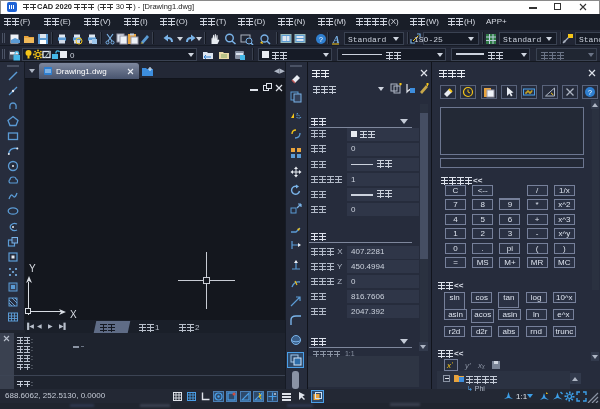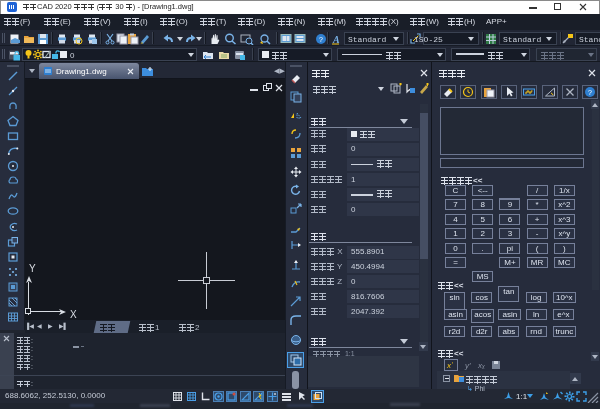--- a/index.html
+++ b/index.html
@@ -18,21 +18,21 @@
 .fld{position:absolute;background:#161b26;border:1px solid #3a4252;height:13px}
 .car{position:absolute;width:0;height:0;border-left:3px solid transparent;border-right:3px solid transparent;border-top:4px solid #cfd5df}
 .btn{position:absolute;background:#2a3143;border:1px solid #76809a;color:#dde3ee;
  font-size:8px;text-align:center;line-height:9px}
 .ic{position:absolute}
 </style></head><body>
 <div id="w">
 <div class="a" style="left:0;top:0;width:600px;height:14px;background:#fff;border:1px solid #8a8a8a;border-bottom:none"></div>
 <div class="a" style="left:7px;top:2px;width:10px;height:10px;background:#1e63d6;border-radius:2px"></div>
 <div class="a" style="left:9px;top:5px;width:6px;height:4px;background:linear-gradient(90deg,#fff 0 1px,transparent 1px 2px,#fff 2px 3px,transparent 3px 4px,#fff 4px 5px,transparent 5px)"></div>
-<div class="t" style="left:23px;top:3px;font-size:7.5px;color:#222;--gc:#333"><i class="g7"></i><i class="g7"></i><b style="font-weight:normal">CAD 2020 </b><i class="g7"></i><i class="g7"></i><i class="g7"></i> (<i class="g7"></i><i class="g7"></i> 30 <i class="g7"></i>) - [Drawing1.dwg]</div>
+<div class="t" style="left:23px;top:3px;font-size:7.5px;color:#222;--gc:#333"><i class="g7"></i><i class="g7"></i><b style="font-weight:bold">CAD 2020 </b><i class="g7"></i><i class="g7"></i><i class="g7"></i> (<i class="g7"></i><i class="g7"></i> 30 <i class="g7"></i>) - [Drawing1.dwg]</div>
 <div class="a" style="left:529px;top:7px;width:8px;height:1.5px;background:#333"></div>
 <div class="a" style="left:554px;top:3px;width:7px;height:7px;border:1px solid #333"></div>
 <svg class="ic" style="left:579px;top:3px" width="8" height="8" viewBox="0 0 8 8">
       <path d="M1 1 L7 7 M7 1 L1 7" stroke="#333" stroke-width="1.1"></path>
     </svg>
 <div class="a" style="left:0;top:14px;width:600px;height:16px;background:#191e28"></div>
 <div class="t" style="left:4px;top:17px;font-size:8px;color:#d8dce4;--gc:#cdd2dc"><i class="g8"></i><i class="g8"></i>(F)</div>
 <div class="t" style="left:44px;top:17px;font-size:8px;color:#d8dce4;--gc:#cdd2dc"><i class="g8"></i><i class="g8"></i>(E)</div>
 <div class="t" style="left:84px;top:17px;font-size:8px;color:#d8dce4;--gc:#cdd2dc"><i class="g8"></i><i class="g8"></i>(V)</div>
 <div class="t" style="left:124px;top:17px;font-size:8px;color:#d8dce4;--gc:#cdd2dc"><i class="g8"></i><i class="g8"></i>(I)</div>
@@ -564,21 +564,21 @@
 <div class="t" style="left:311px;top:189.8px;--gc:#b2bac8;font-size:8px;color:#b2bac8"><i class="g8"></i><i class="g8"></i></div>
 <div class="a" style="left:351px;top:194px;width:22px;height:2px;background:#ccd2dd"></div>
 <div class="t" style="left:377px;top:189px;--gc:#ccd2dd"><i class="g8"></i><i class="g8"></i></div>
 <div class="a" style="left:347px;top:203px;width:72px;height:13px;background:#2f3648"></div>
 <div class="t" style="left:311px;top:204.5px;--gc:#b2bac8;font-size:8px;color:#b2bac8"><i class="g8"></i><i class="g8"></i></div>
 <div class="t" style="left:351px;top:204.5px;font-size:8px;color:#ccd2dd">0</div>
 <div class="t" style="left:311px;top:232px;--gc:#dde2ec;font-weight:bold"><i class="g8"></i><i class="g8"></i></div>
 <div class="a" style="left:309px;top:241.5px;width:103px;height:1px;background:#7e879c"></div>
 <div class="a" style="left:347px;top:245.5px;width:72px;height:13px;background:#2f3648"></div>
 <div class="t" style="left:311px;top:247px;--gc:#b2bac8;font-size:8px;color:#b2bac8"><i class="g8"></i><i class="g8"></i><i class="g8"></i> X</div>
-<div class="t" style="left:351px;top:247px;font-size:8px;color:#ccd2dd">555.8901</div>
+<div class="t" style="left:351px;top:247px;font-size:8px;color:#ccd2dd">407.2281</div>
 <div class="a" style="left:347px;top:260.4px;width:72px;height:13px;background:#2f3648"></div>
 <div class="t" style="left:311px;top:261.9px;--gc:#b2bac8;font-size:8px;color:#b2bac8"><i class="g8"></i><i class="g8"></i><i class="g8"></i> Y</div>
 <div class="t" style="left:351px;top:261.9px;font-size:8px;color:#ccd2dd">450.4994</div>
 <div class="a" style="left:347px;top:275.3px;width:72px;height:13px;background:#2f3648"></div>
 <div class="t" style="left:311px;top:276.8px;--gc:#b2bac8;font-size:8px;color:#b2bac8"><i class="g8"></i><i class="g8"></i><i class="g8"></i> Z</div>
 <div class="t" style="left:351px;top:276.8px;font-size:8px;color:#ccd2dd">0</div>
 <div class="a" style="left:347px;top:290.2px;width:72px;height:13px;background:#2f3648"></div>
 <div class="t" style="left:311px;top:291.7px;--gc:#b2bac8;font-size:8px;color:#b2bac8"><i class="g8"></i><i class="g8"></i></div>
 <div class="t" style="left:351px;top:291.7px;font-size:8px;color:#ccd2dd">816.7606</div>
 <div class="a" style="left:347px;top:305.1px;width:72px;height:13px;background:#2f3648"></div>
@@ -659,28 +659,28 @@
 <div class="btn" style="left:472.2px;top:228.2px;width:21px;height:11px">2</div>
 <div class="btn" style="left:499.4px;top:228.2px;width:21px;height:11px">3</div>
 <div class="btn" style="left:526.6px;top:228.2px;width:21px;height:11px">-</div>
 <div class="btn" style="left:553.8px;top:228.2px;width:21px;height:11px">x^y</div>
 <div class="btn" style="left:445px;top:242.6px;width:21px;height:11px">0</div>
 <div class="btn" style="left:472.2px;top:242.6px;width:21px;height:11px">.</div>
 <div class="btn" style="left:499.4px;top:242.6px;width:21px;height:11px">pi</div>
 <div class="btn" style="left:526.6px;top:242.6px;width:21px;height:11px">(</div>
 <div class="btn" style="left:553.8px;top:242.6px;width:21px;height:11px">)</div>
 <div class="btn" style="left:445px;top:257px;width:21px;height:11px">=</div>
-<div class="btn" style="left:472.2px;top:271px;width:21px;height:11px">MS</div>
+<div class="btn" style="left:472.2px;top:257px;width:21px;height:11px">MS</div>
 <div class="btn" style="left:499.4px;top:257px;width:21px;height:11px">M+</div>
 <div class="btn" style="left:526.6px;top:257px;width:21px;height:11px">MR</div>
 <div class="btn" style="left:553.8px;top:257px;width:21px;height:11px">MC</div>
 <div class="t" style="left:438px;top:281px;--gc:#dde2ec;font-weight:bold;font-size:8px;color:#dde2ec"><i class="g8"></i><i class="g8"></i>&lt;&lt;</div>
 <div class="btn" style="left:444px;top:292px;width:21px;height:28px">sin</div>
 <div class="btn" style="left:471.2px;top:292px;width:21px;height:11px">cos</div>
-<div class="btn" style="left:498.4px;top:286px;width:21px;height:16px">tan</div>
+<div class="btn" style="left:498.4px;top:292px;width:21px;height:16px">tan</div>
 <div class="btn" style="left:525.6px;top:292px;width:21px;height:11px">log</div>
 <div class="btn" style="left:552.8px;top:292px;width:23px;height:11px">10^x</div>
 <div class="btn" style="left:444px;top:309px;width:23px;height:11px">asin</div>
 <div class="btn" style="left:471.2px;top:309px;width:23px;height:14px">acos</div>
 <div class="btn" style="left:498.4px;top:309px;width:23px;height:11px">asin</div>
 <div class="btn" style="left:525.6px;top:309px;width:21px;height:11px">ln</div>
 <div class="btn" style="left:552.8px;top:309px;width:21px;height:11px">e^x</div>
 <div class="btn" style="left:444px;top:326px;width:21px;height:11px">r2d</div>
 <div class="btn" style="left:471.2px;top:326px;width:21px;height:11px">d2r</div>
 <div class="btn" style="left:498.4px;top:326px;width:21px;height:11px">abs</div>

